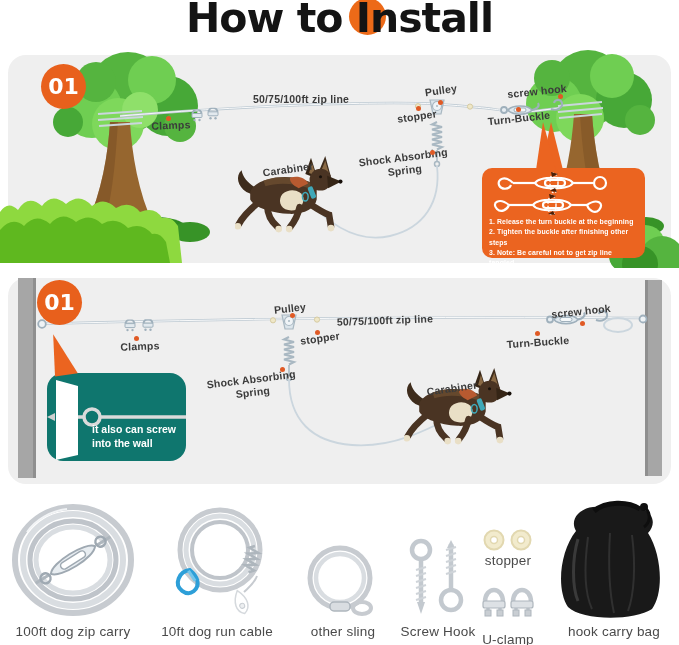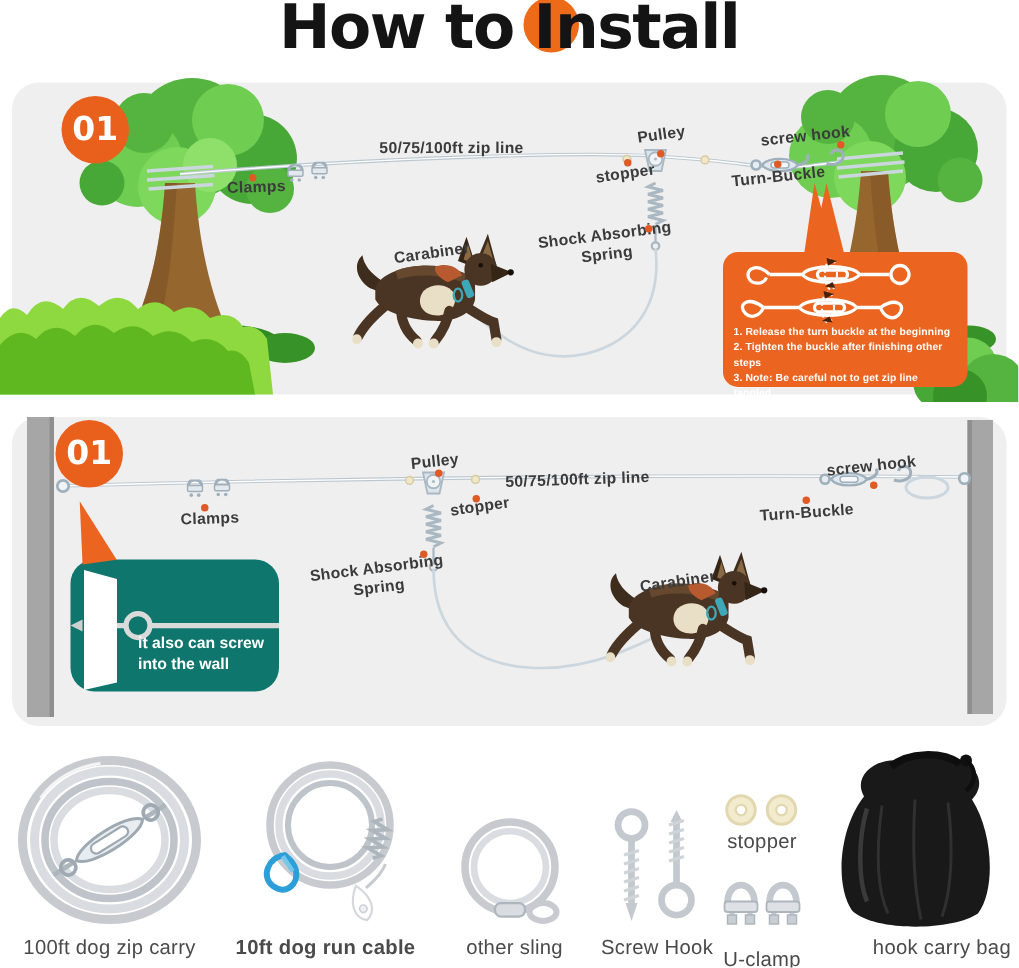--- a/index.html
+++ b/index.html
@@ -389,20 +389,20 @@
   <svg class="kit-icon" style="left:548px;top:497px;" width="126" height="126" viewBox="0 0 126 126">
     <path d="M28,34 C20,20 36,8 52,10 C60,4 84,4 94,12 C106,16 108,28 100,36 C114,58 116,96 104,112 C86,124 34,124 20,110 C8,92 12,54 28,34 Z" fill="#191919"></path>
     <path d="M40,40 C36,70 36,95 44,112 M62,36 C60,70 62,98 66,116 M84,38 C88,70 86,98 80,114" stroke="#303030" stroke-width="2" fill="none"></path>
     <path d="M30,42 C24,62 24,90 30,104" stroke="#3A3A3A" stroke-width="3" fill="none"></path>
     <path d="M46,14 C58,4 80,4 92,12" stroke="#0E0E0E" stroke-width="5" fill="none"></path>
     <circle cx="96" cy="10" r="4" fill="#101010"></circle>
     <path d="M96,10 C104,16 102,26 96,30" stroke="#0E0E0E" stroke-width="3" fill="none"></path>
   </svg>
 
   <div class="kit-label" style="left:6px;top:624px;width:134px;">100ft dog zip carry</div>
-  <div class="kit-label" style="left:152px;top:624px;width:130px;font-weight:bold;">10ft dog run cable</div>
+  <div class="kit-label" style="left:152px;top:624px;width:130px;">10ft dog run cable</div>
   <div class="kit-label" style="left:298px;top:624px;width:90px;">other sling</div>
   <div class="kit-label" style="left:392px;top:624px;width:92px;">Screw Hook</div>
   <div class="kit-label" style="left:478px;top:553px;width:60px;">stopper</div>
   <div class="kit-label" style="left:472px;top:632px;width:72px;">U-clamp</div>
-  <div class="kit-label" style="left:554px;top:624px;width:120px;text-align:right;">hook carry bag</div>
+  <div class="kit-label" style="left:554px;top:624px;width:120px;">hook carry bag</div>
 
 </div>
 
 </body></html>

